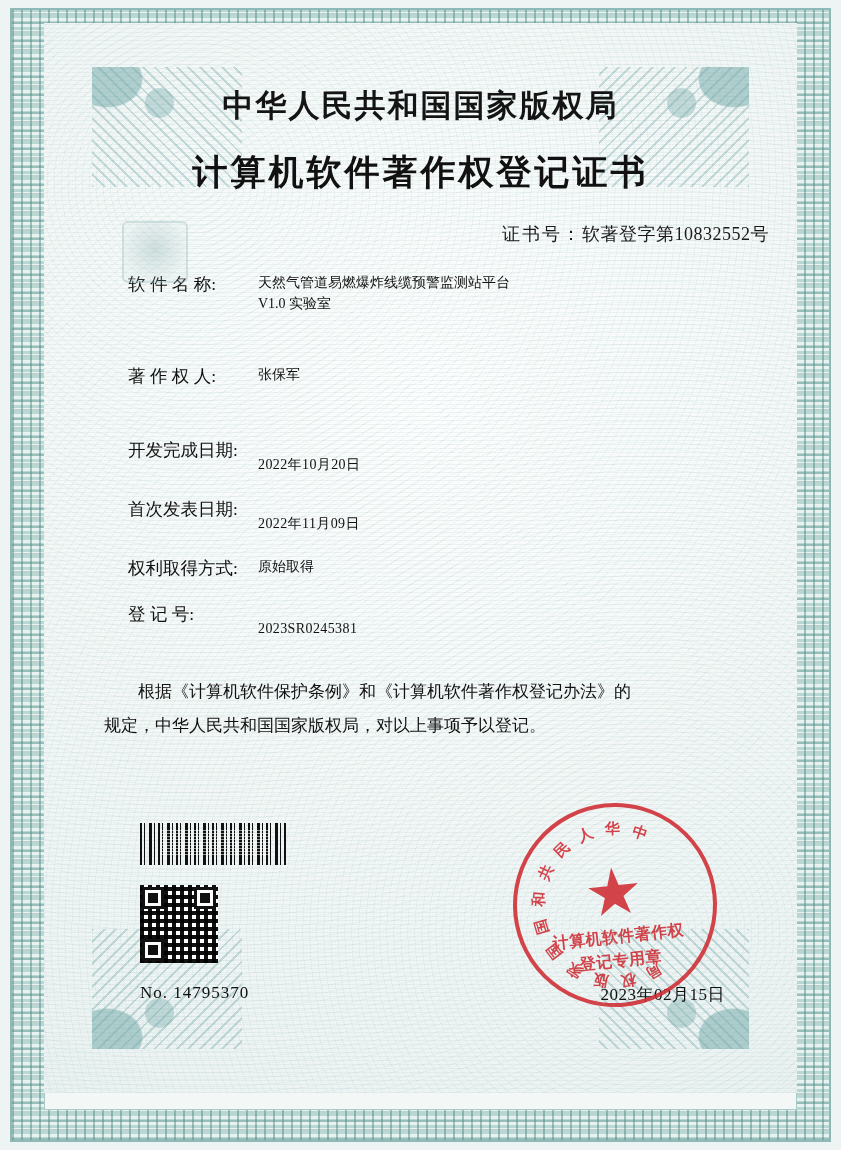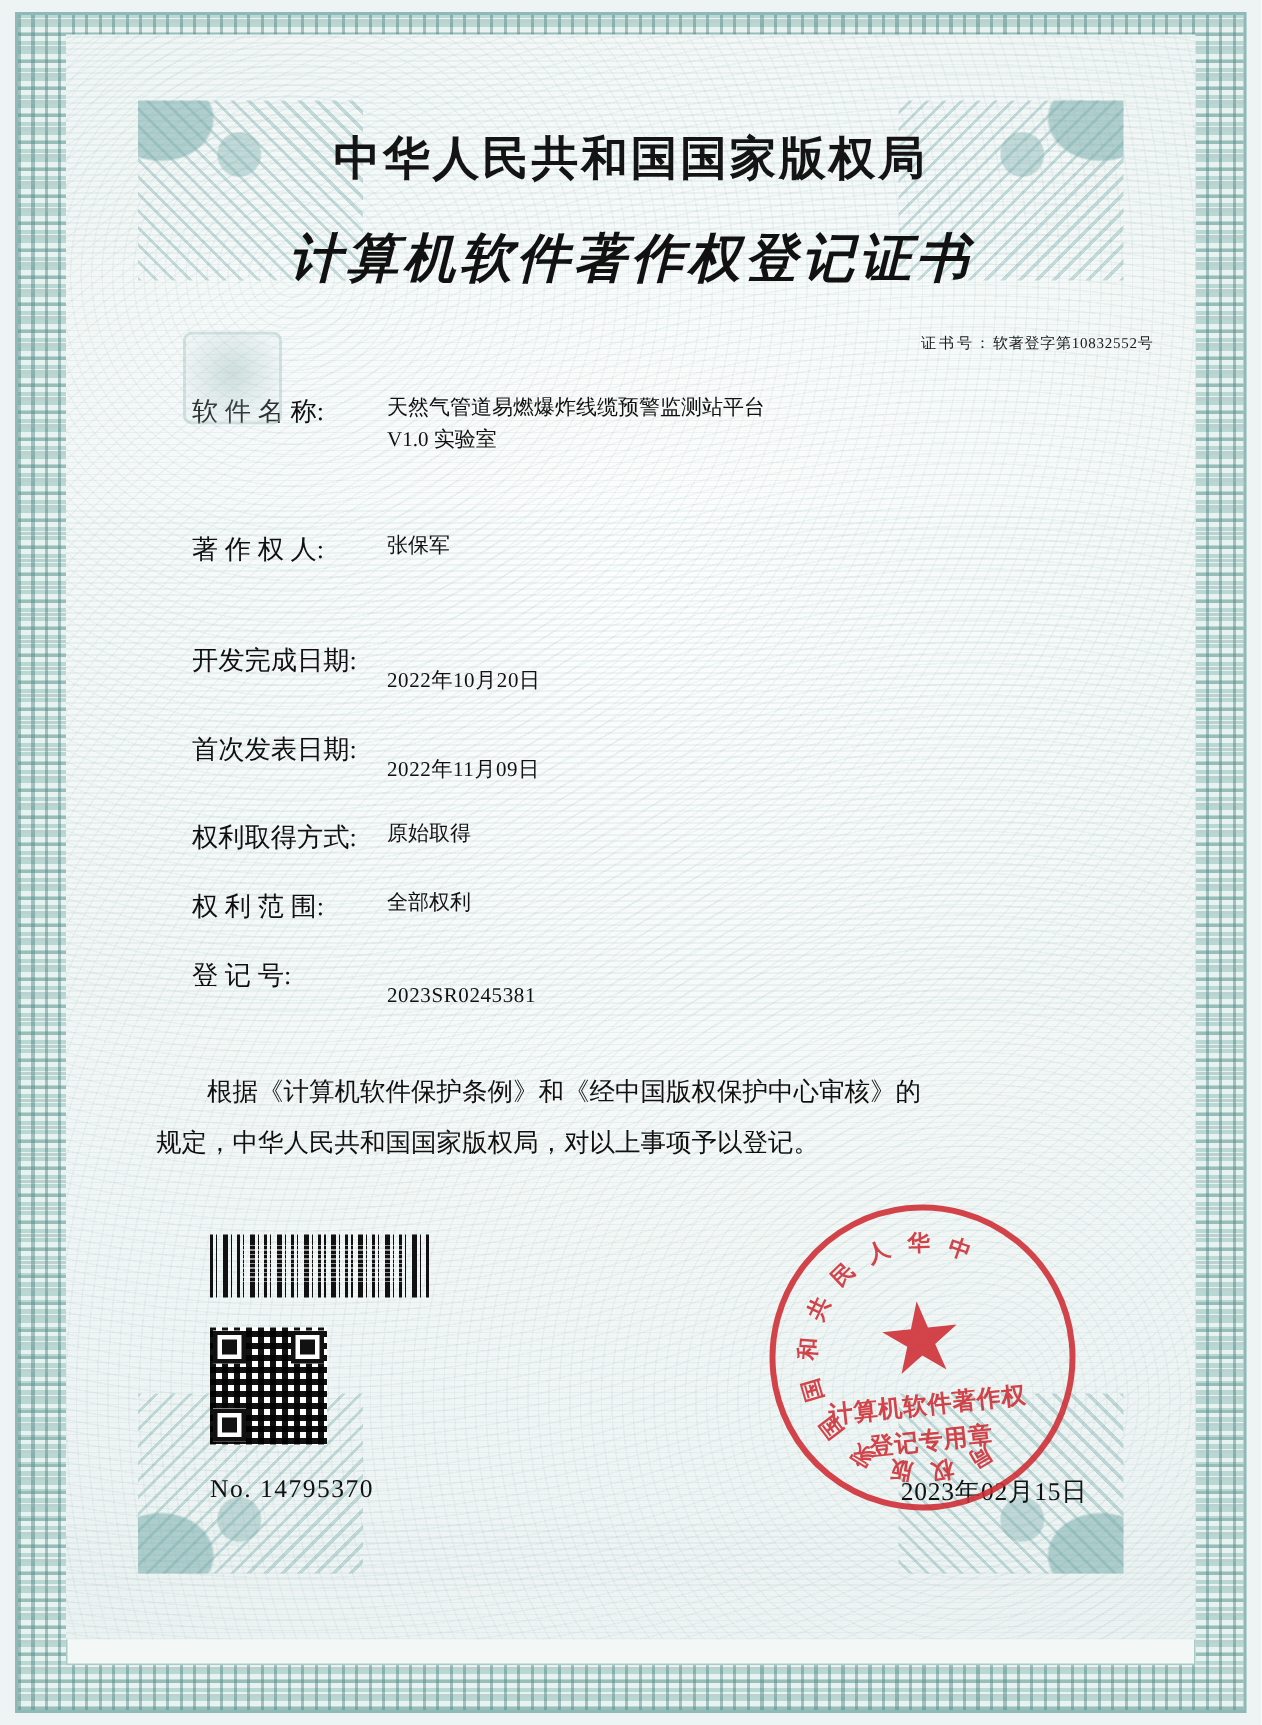--- a/index.html
+++ b/index.html
@@ -94,25 +94,24 @@
     margin-top: 62px;
     font-family: "Liberation Serif", "DejaVu Serif", serif;
   }
   .title-2 {
     text-align: center;
     font-size: 35px;
     letter-spacing: 3px;
     color: #111111;
     font-weight: 700;
     margin-top: 22px;
-    font-style: italic;
   }
   .cert-no {
     text-align: right;
-    font-size: 10px;
+    font-size: 18px;
     color: #1a1a1a;
     margin-top: 26px;
     padding-right: 28px;
     letter-spacing: .5px;
   }
   .cert-no .lbl { letter-spacing: 2px; }
 
   .emblem-ghost {
     position: absolute;
     left: 78px; top: 198px;
@@ -322,34 +321,30 @@
         <div class="field-row row-sp">
           <div class="field-label">首次发表日期:</div>
           <div class="field-value mono">2022年11月09日</div>
         </div>
 
         <div class="field-row row-sp">
           <div class="field-label">权利取得方式:</div>
           <div class="field-value">原始取得</div>
         </div>
 
-        <div class="field-row row-sp">
-          <div class="field-label">权 利 范 围:</div>
-          <div class="field-value">全部权利</div>
-        </div>
 
         <div class="field-row">
           <div class="field-label">登 记 号:</div>
           <div class="field-value mono">2023SR0245381</div>
         </div>
 
       </div>
 
       <div class="para">
-        <span>根据《计算机软件保护条例》和《经中国版权保护中心审核》的</span>
+        <span>根据《计算机软件保护条例》和《计算机软件著作权登记办法》的</span>
         <span class="line2">规定，中华人民共和国国家版权局，对以上事项予以登记。</span>
       </div>
 
       <div class="barcode"></div>
 
       <div class="qr">
         <div class="eye a"></div>
         <div class="eye b"></div>
         <div class="eye c"></div>
       </div>

